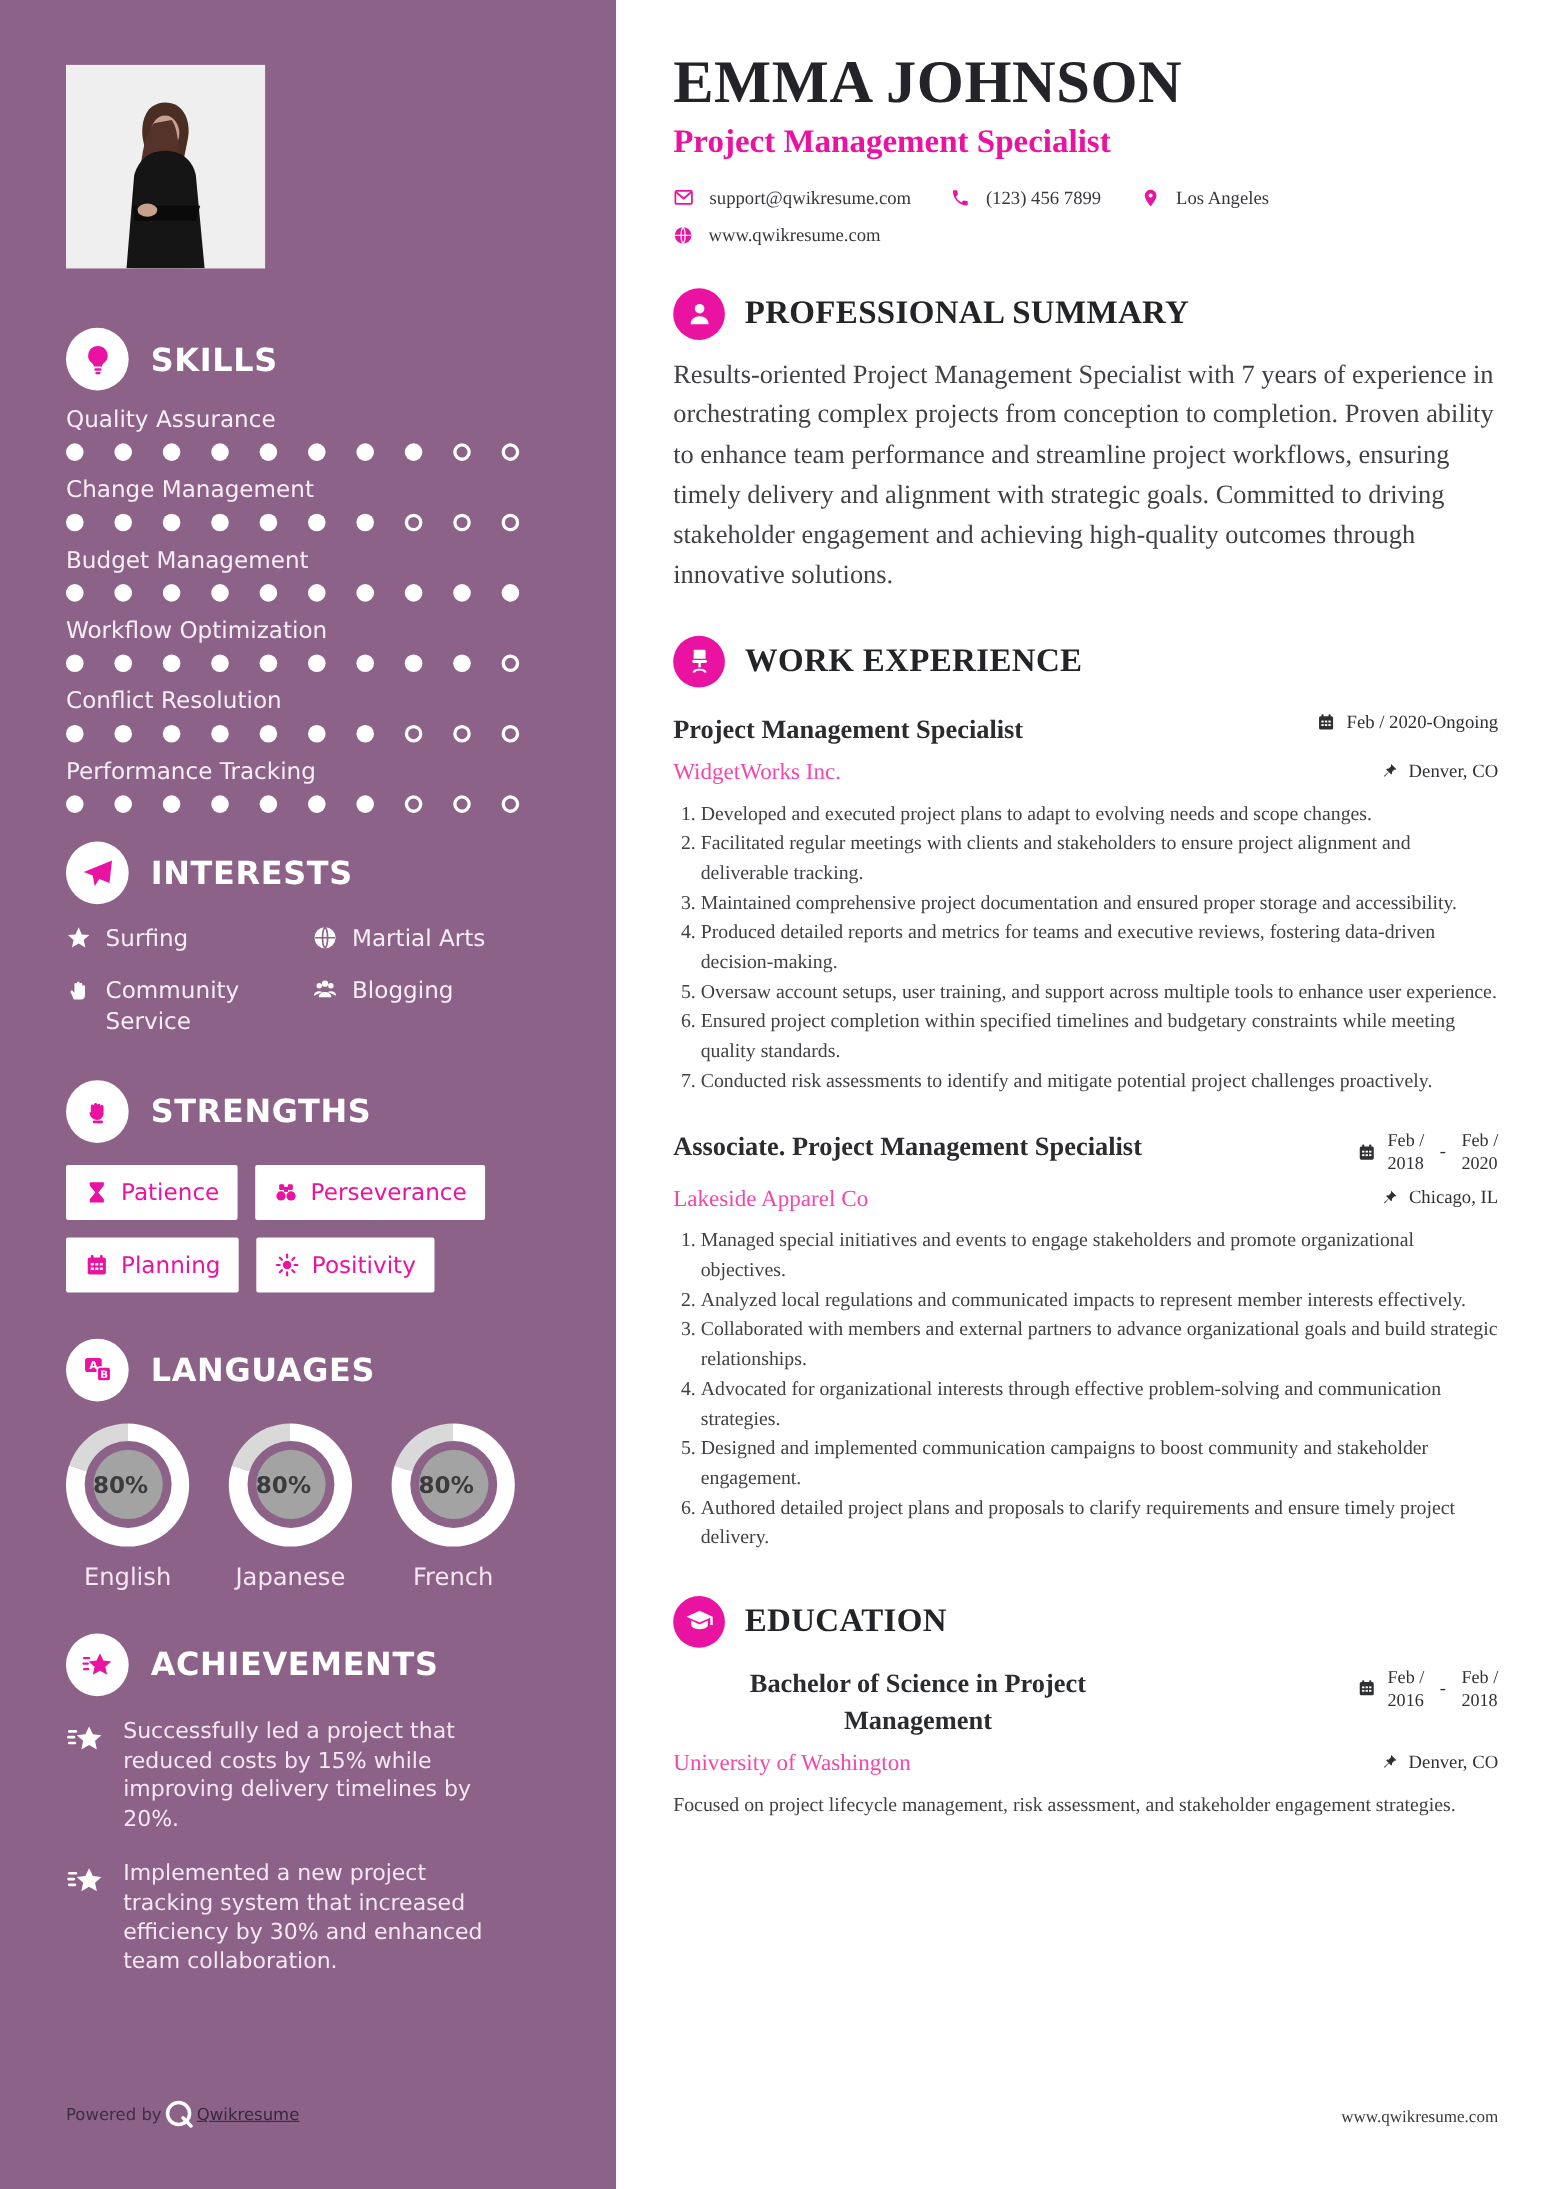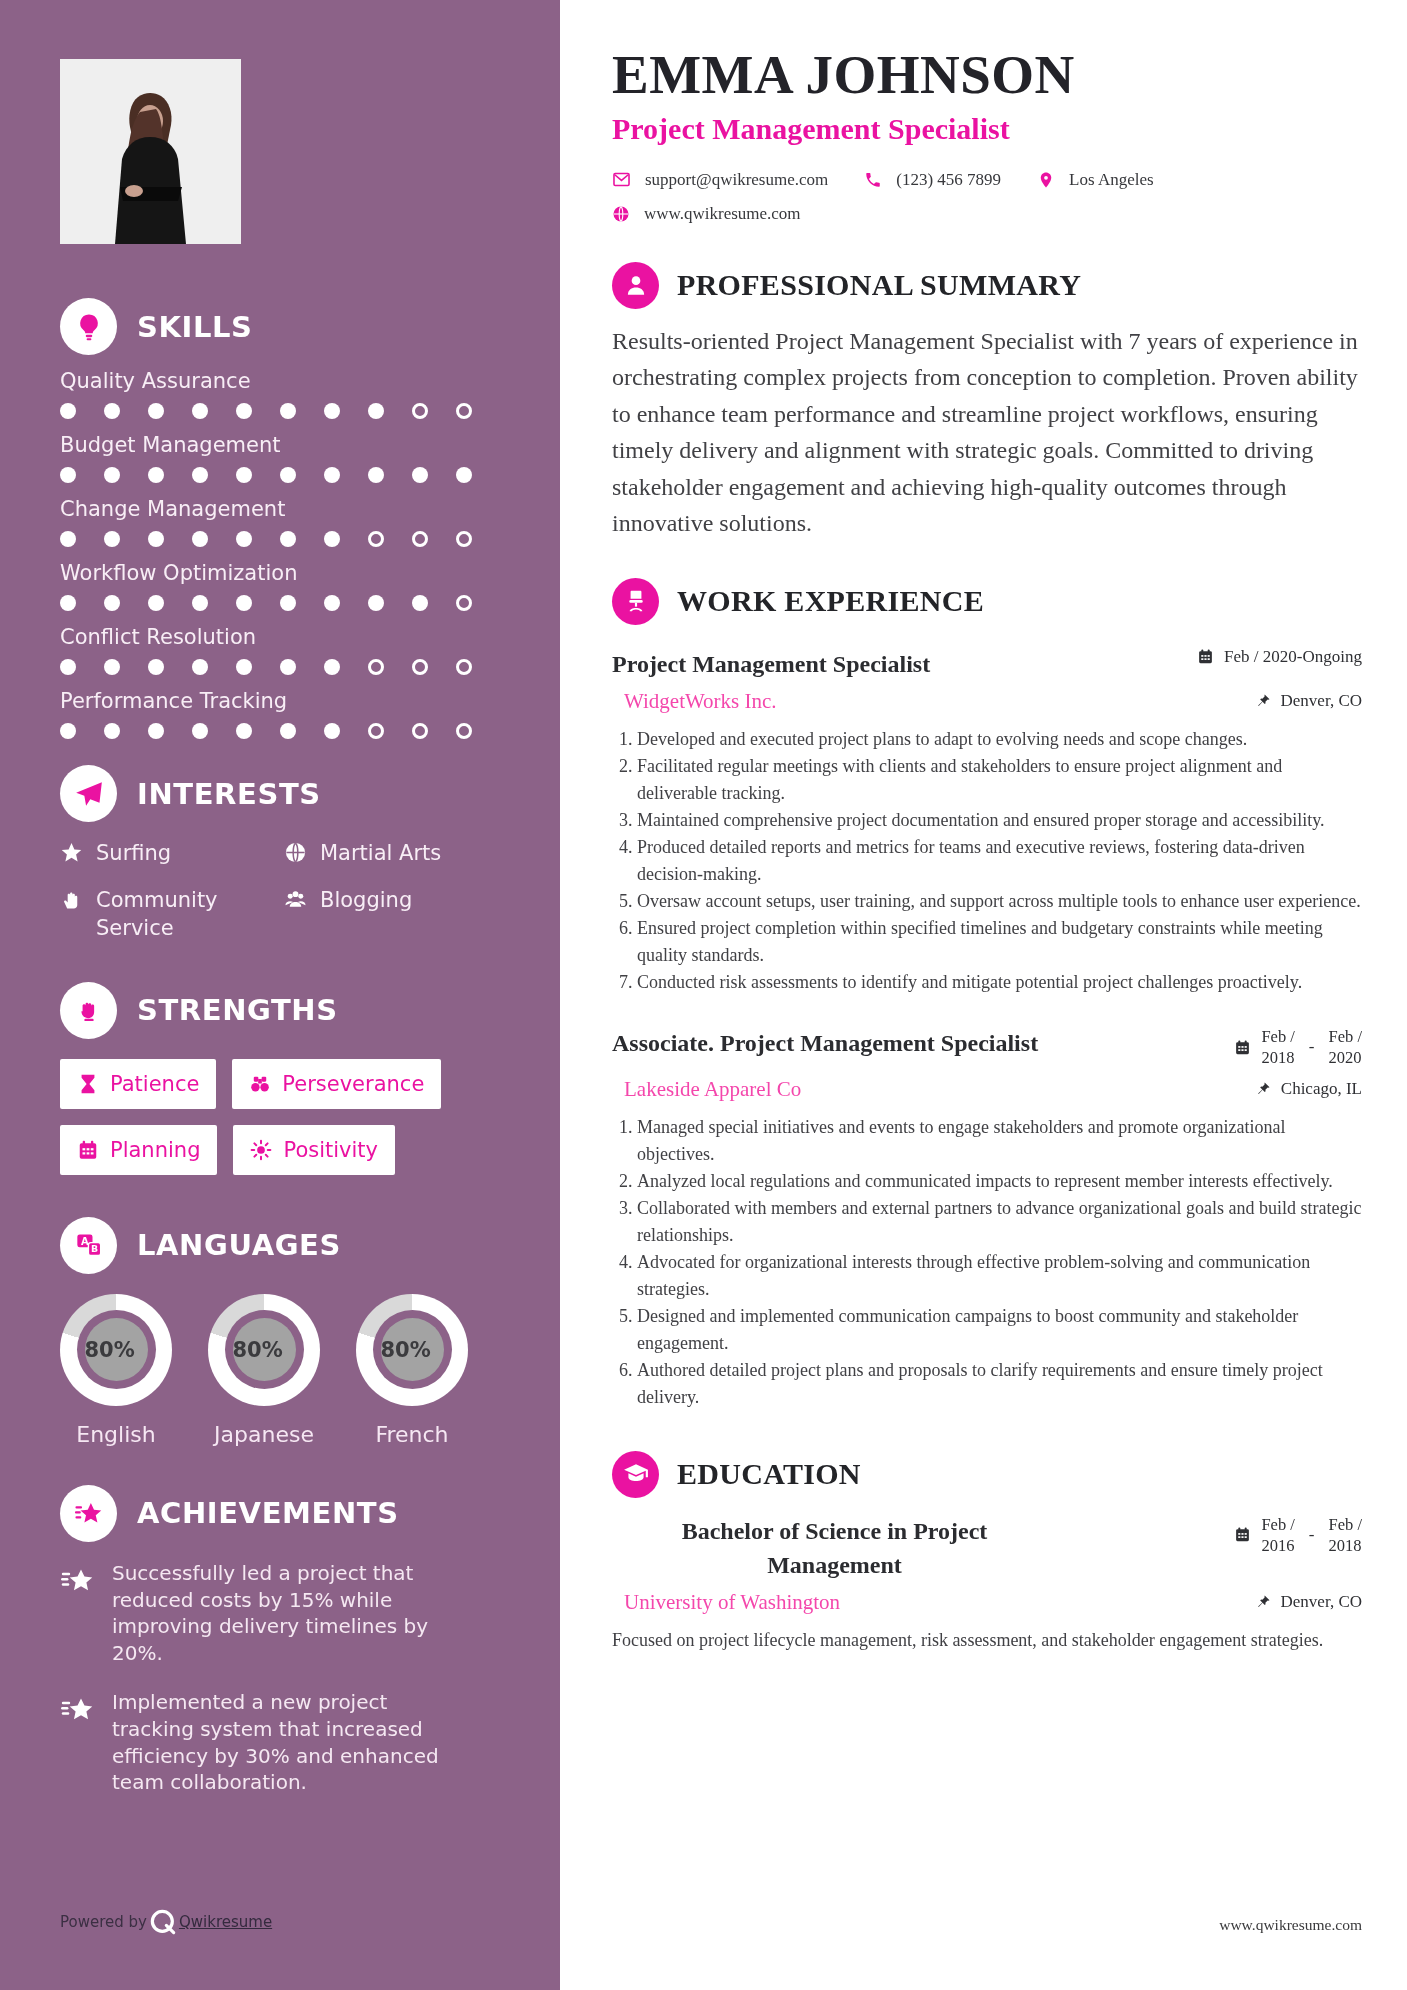--- a/index.html
+++ b/index.html
@@ -66,21 +66,21 @@
   .summary-text { margin-top:14px; font-size:24px; line-height:1.52; color:#414145; }
 
   .work-sec { margin-top:36px; }
   .job { margin-top:22px; }
   .job-head { display:flex; justify-content:space-between; align-items:flex-start; }
   .job-name { font-size:24px; font-weight:bold; color:#2b2c30; line-height:1.42; max-width:580px; }
   .degree-name { max-width:445px;text-align:center; }
   .meta-line { display:flex; align-items:center; gap:10px; font-size:17px; color:#2f3034; }
   .meta-line .m-ic { display:flex; color:#2f3034; }
   .company-row { display:flex; justify-content:space-between; align-items:center; margin-top:8px; }
-  .company { font-size:21px; color:var(--accent-light,#f447ac);margin-left:12px; }
+  .company { font-size:21px; color:var(--accent-light,#f447ac); }
   .date-stack { display:inline-flex; flex-direction:column; font-size:16.5px; line-height:1.3; }
   .date-dash { margin:0 4px; }
   ol.bullets { margin:12px 0 0 0; padding-left:25px; font-size:18px; line-height:1.5; color:#414145; }
 
   .edu-sec { margin-top:40px; }
   .edu-desc { margin-top:12px; font-size:18px; line-height:1.5; color:#414145; }
 
   .site-footer { position:absolute; right:45px; bottom:56px; font-size:15.5px; color:#3a3a3c; }
 </style>
 </head>
@@ -123,47 +123,47 @@
               <span class="dot"></span>
               <span class="dot"></span>
               <span class="dot"></span>
               <span class="dot"></span>
               <span class="dot"></span>
               <span class="dot hollow"></span>
               <span class="dot hollow"></span>
             </div>
         </div>
         <div class="skill">
+          <div class="skill-name">Change Management</div>
+          <div class="dots">
+              <span class="dot"></span>
+              <span class="dot"></span>
+              <span class="dot"></span>
+              <span class="dot"></span>
+              <span class="dot"></span>
+              <span class="dot"></span>
+              <span class="dot"></span>
+              <span class="dot hollow"></span>
+              <span class="dot hollow"></span>
+              <span class="dot hollow"></span>
+            </div>
+        </div>
+        <div class="skill">
           <div class="skill-name">Budget Management</div>
           <div class="dots">
               <span class="dot"></span>
               <span class="dot"></span>
               <span class="dot"></span>
               <span class="dot"></span>
               <span class="dot"></span>
               <span class="dot"></span>
               <span class="dot"></span>
               <span class="dot"></span>
               <span class="dot"></span>
               <span class="dot"></span>
-            </div>
-        </div>
-        <div class="skill">
-          <div class="skill-name">Change Management</div>
-          <div class="dots">
-              <span class="dot"></span>
-              <span class="dot"></span>
-              <span class="dot"></span>
-              <span class="dot"></span>
-              <span class="dot"></span>
-              <span class="dot"></span>
-              <span class="dot"></span>
-              <span class="dot hollow"></span>
-              <span class="dot hollow"></span>
-              <span class="dot hollow"></span>
             </div>
         </div>
         <div class="skill">
           <div class="skill-name">Workflow Optimization</div>
           <div class="dots">
               <span class="dot"></span>
               <span class="dot"></span>
               <span class="dot"></span>
               <span class="dot"></span>
               <span class="dot"></span>

